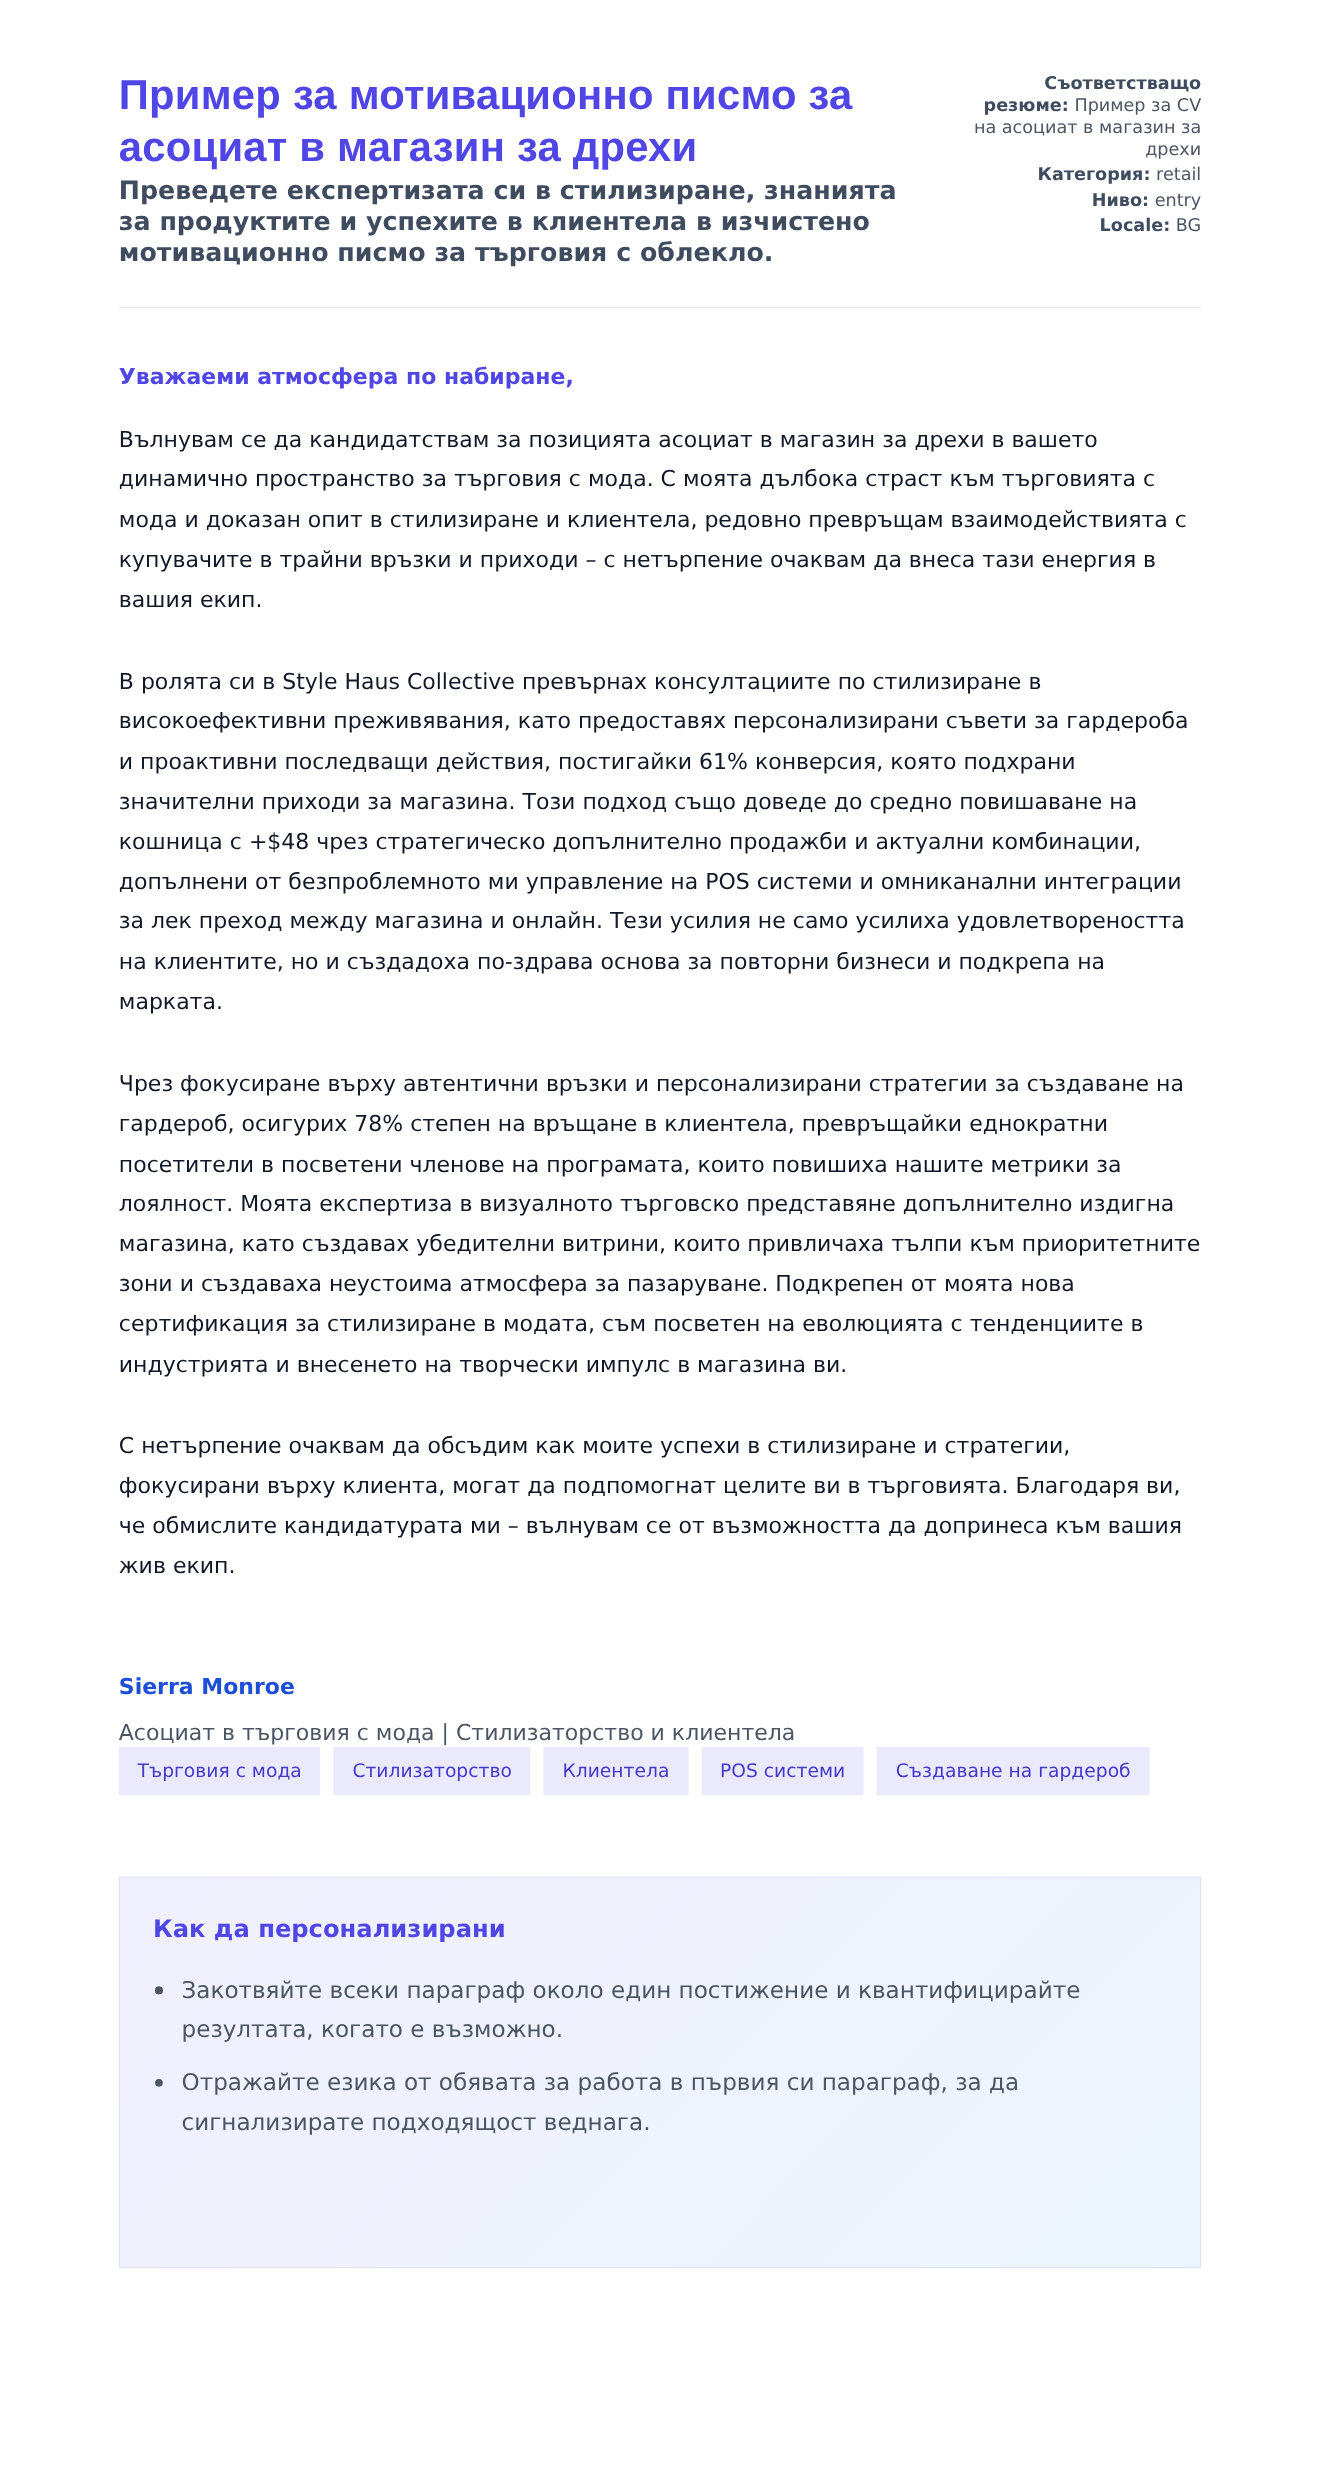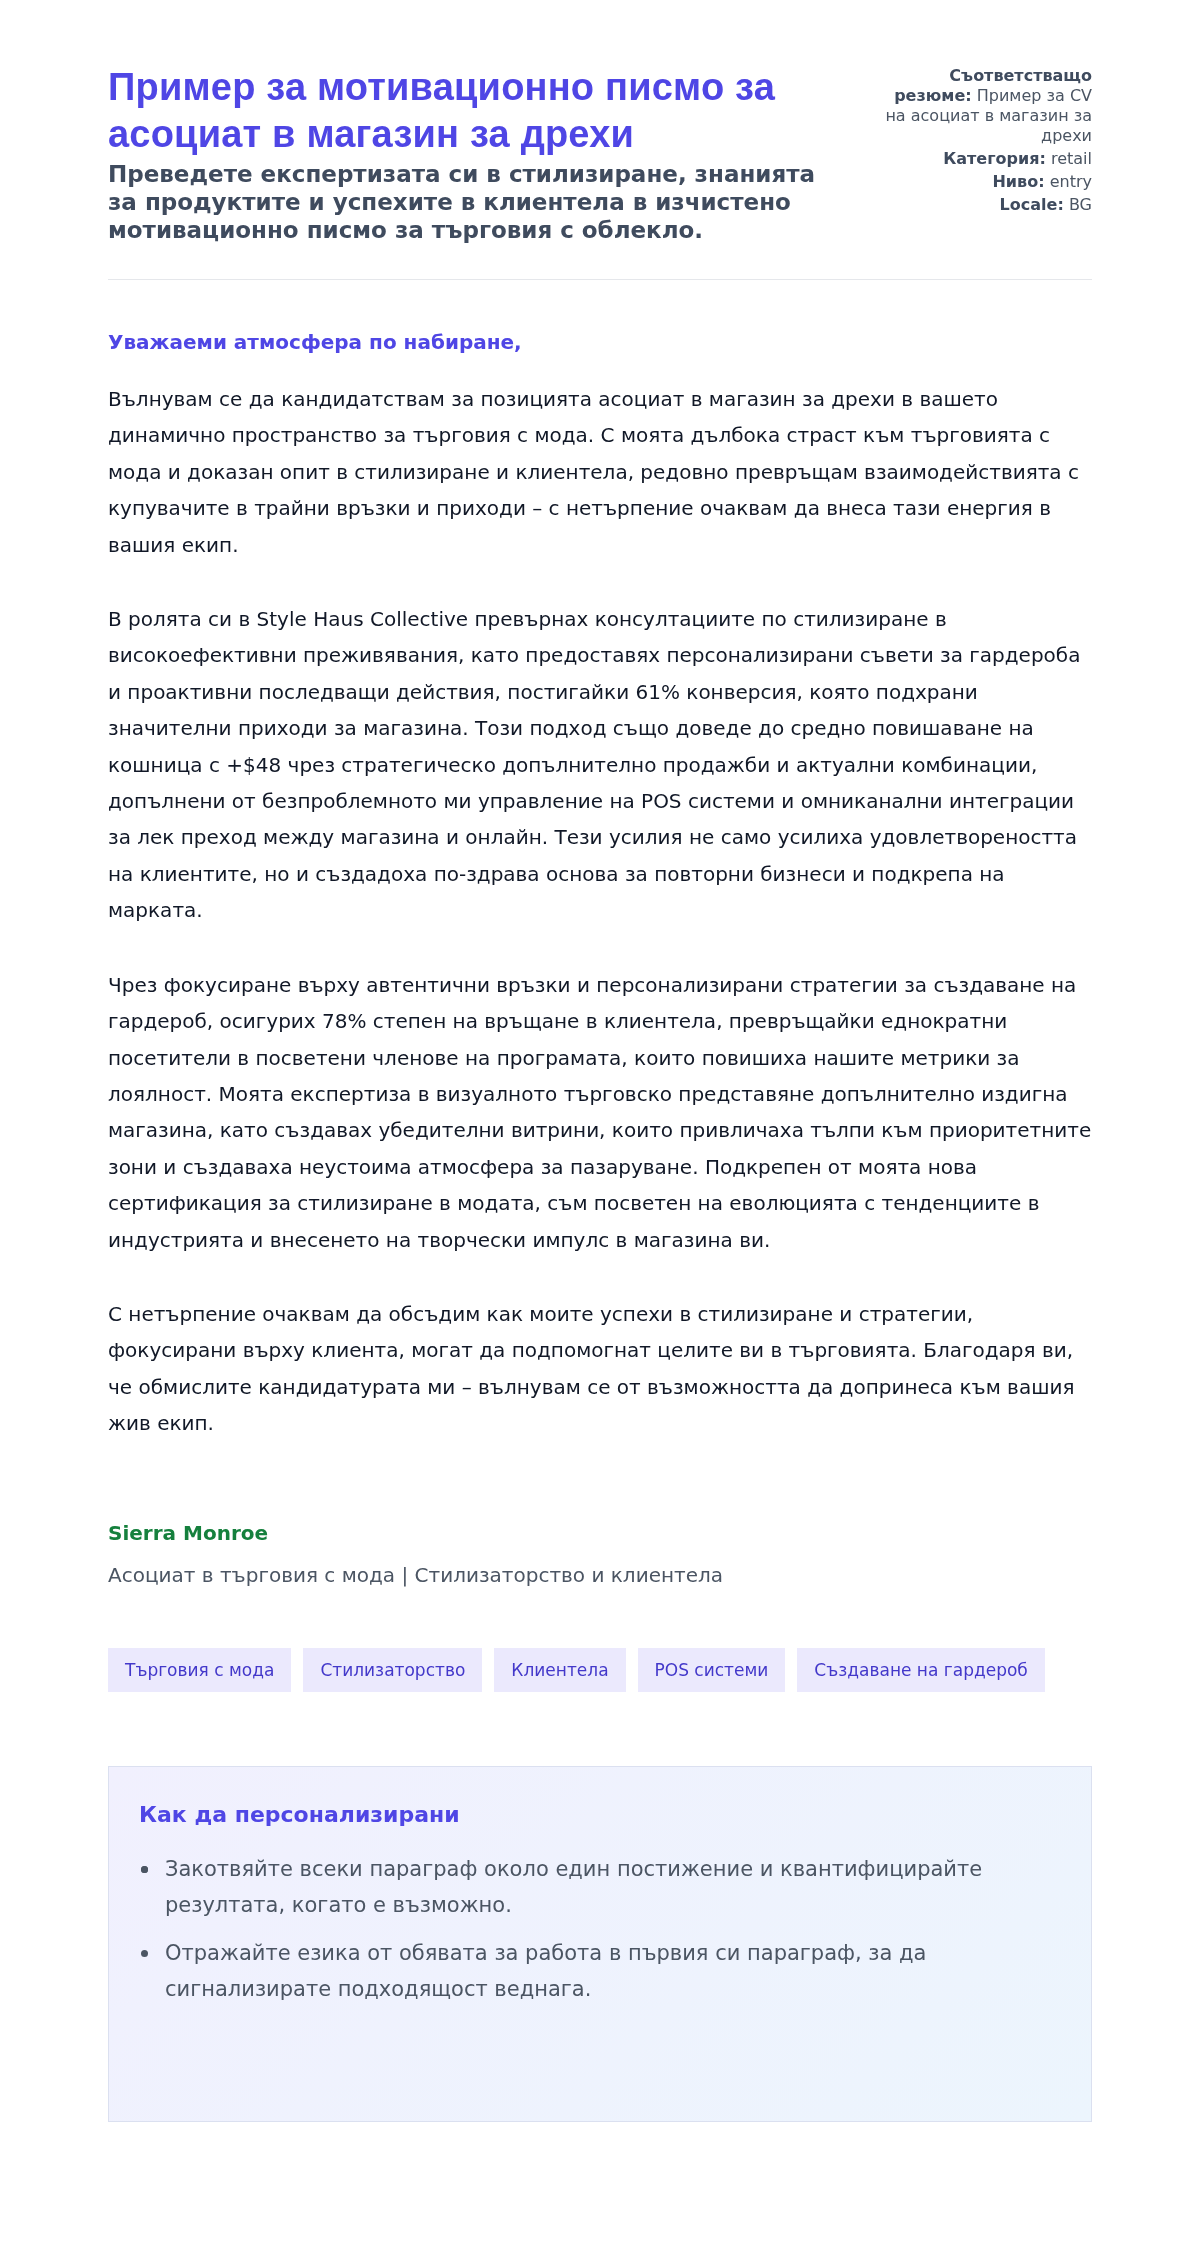--- a/index.html
+++ b/index.html
@@ -63,32 +63,31 @@
       font-size: 20px;
       line-height: 36.4px;
       color: #111827;
       margin-bottom: 38px;
     }
     .signature { margin-top: 78px; }
     .sig-name {
       font-weight: 700;
       font-size: 20px;
       line-height: 26px;
-      color: #15803d;
+      color: #1d4ed8;
     }
     .sig-title {
       font-size: 20px;
       line-height: 26px;
       color: #4b5563;
       margin-top: 16px;
     }
     .tags {
       display: flex;
       gap: 12px;
-      margin-top: 60px;
     }
     .tag {
       background: #ebe9fd;
       color: #4338ca;
       font-size: 17px;
       line-height: 20px;
       padding: 12px 17px 12px 17px;
       white-space: nowrap;
     }
     .tips {

